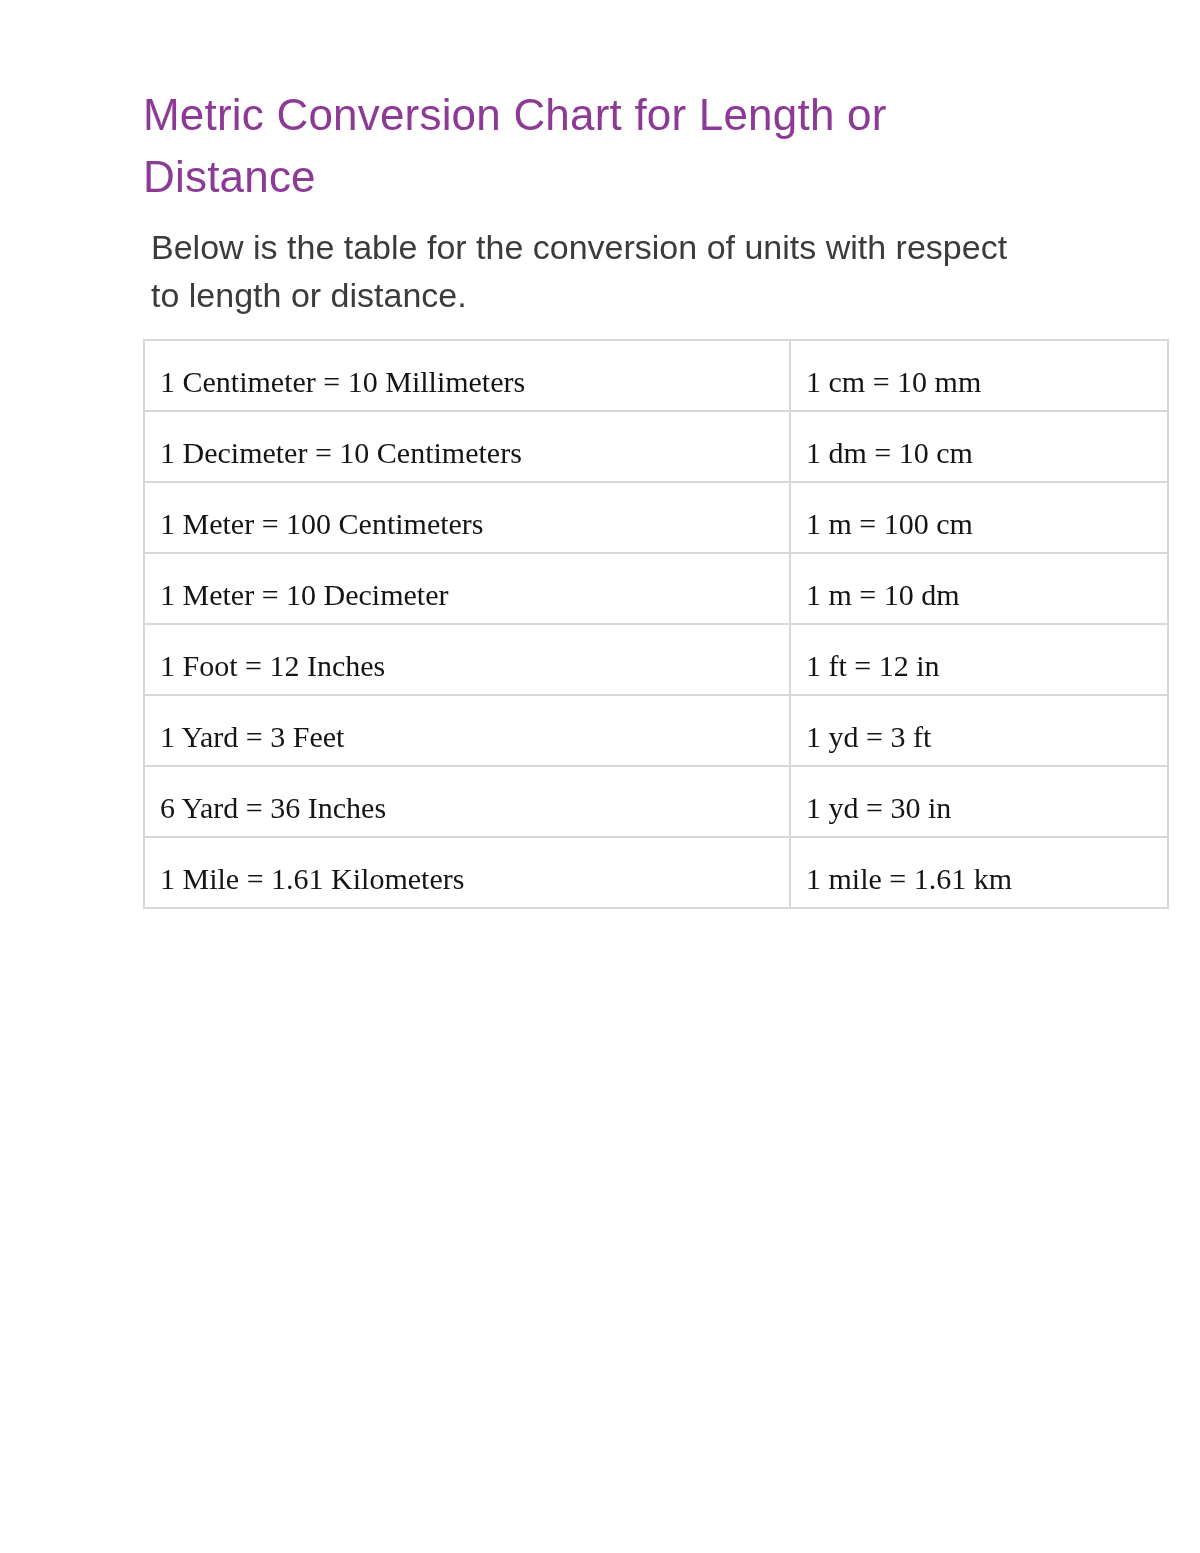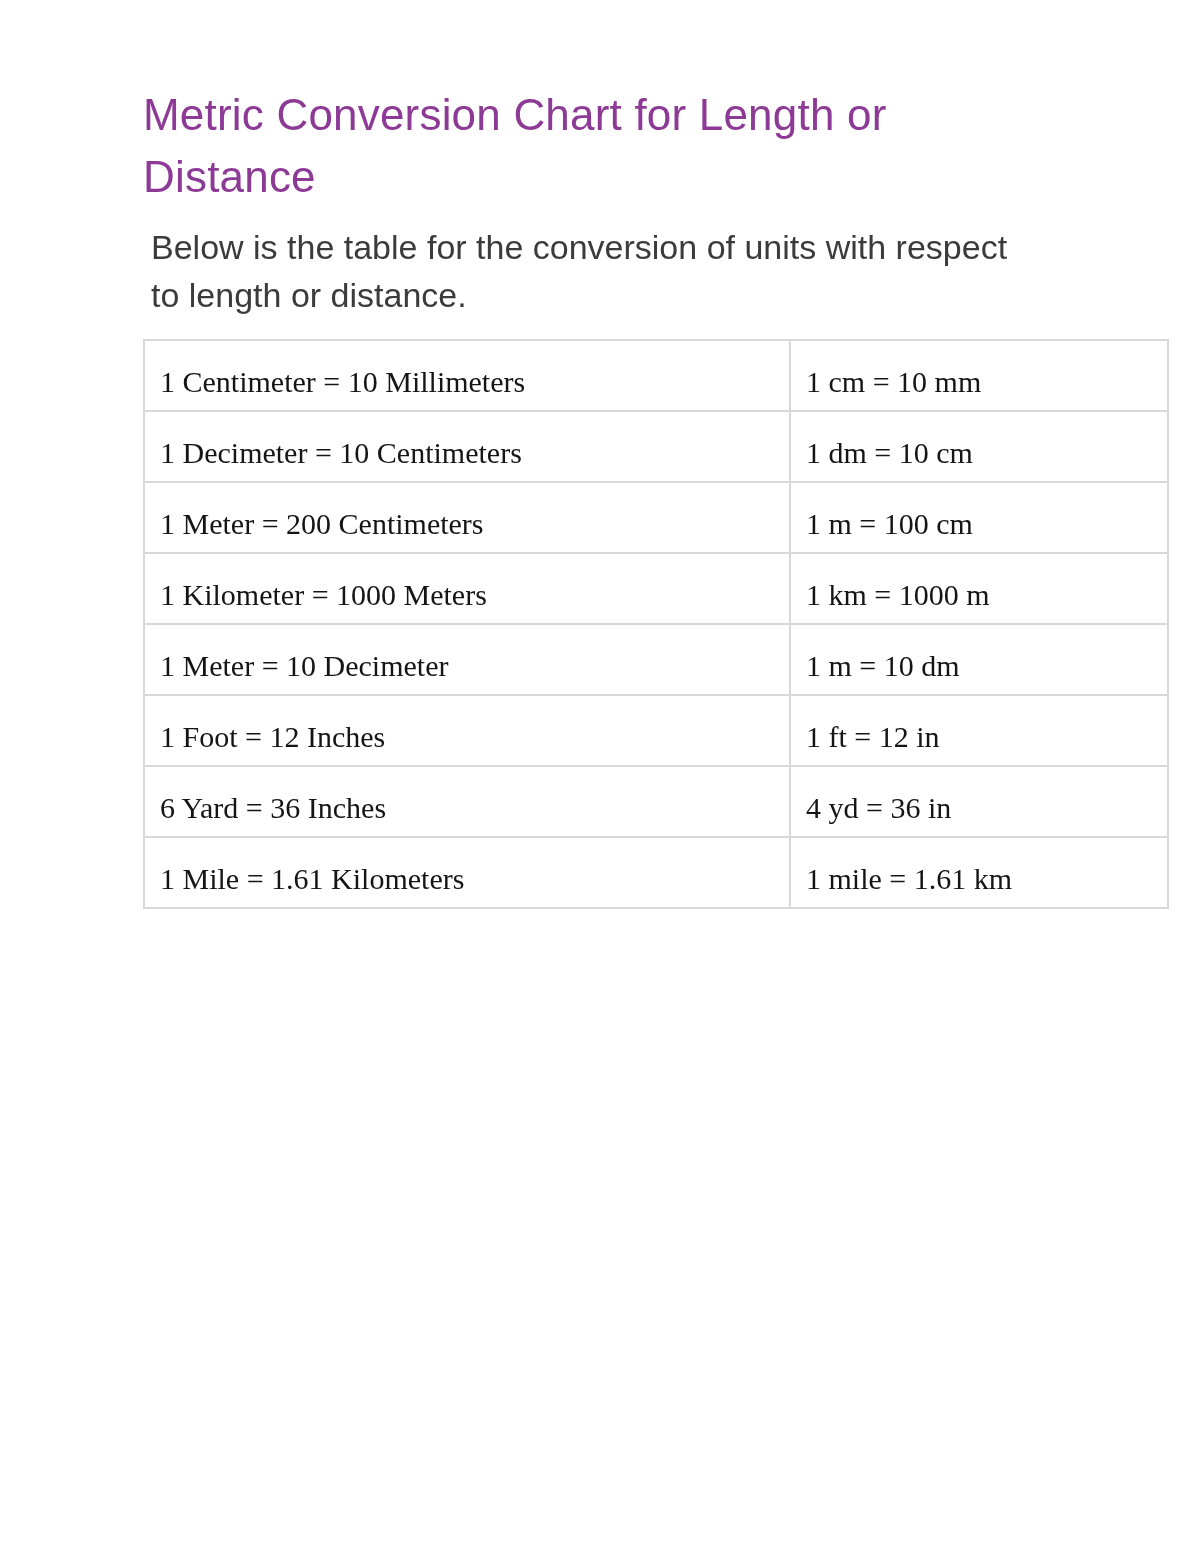--- a/index.html
+++ b/index.html
@@ -76,38 +76,38 @@
     <tbody id="table-body">
         <tr>
           <td class="cell-full">1 Centimeter = 10 Millimeters</td>
           <td class="cell-abbr">1 cm = 10 mm</td>
         </tr>
         <tr>
           <td class="cell-full">1 Decimeter = 10 Centimeters</td>
           <td class="cell-abbr">1 dm = 10 cm</td>
         </tr>
         <tr>
-          <td class="cell-full">1 Meter = 200 Centimeters</td>
+          <td class="cell-full">1 Meter = 100 Centimeters</td>
           <td class="cell-abbr">1 m = 100 cm</td>
-        </tr>
-        <tr>
-          <td class="cell-full">1 Kilometer = 1000 Meters</td>
-          <td class="cell-abbr">1 km = 1000 m</td>
         </tr>
         <tr>
           <td class="cell-full">1 Meter = 10 Decimeter</td>
           <td class="cell-abbr">1 m = 10 dm</td>
         </tr>
         <tr>
           <td class="cell-full">1 Foot = 12 Inches</td>
           <td class="cell-abbr">1 ft = 12 in</td>
         </tr>
         <tr>
+          <td class="cell-full">1 Yard = 3 Feet</td>
+          <td class="cell-abbr">1 yd = 3 ft</td>
+        </tr>
+        <tr>
           <td class="cell-full">6 Yard = 36 Inches</td>
-          <td class="cell-abbr">4 yd = 36 in</td>
+          <td class="cell-abbr">1 yd = 30 in</td>
         </tr>
         <tr>
           <td class="cell-full">1 Mile = 1.61 Kilometers</td>
           <td class="cell-abbr">1 mile = 1.61 km</td>
         </tr>
       </tbody>
   </table>
 </div>
 
 </body></html>

